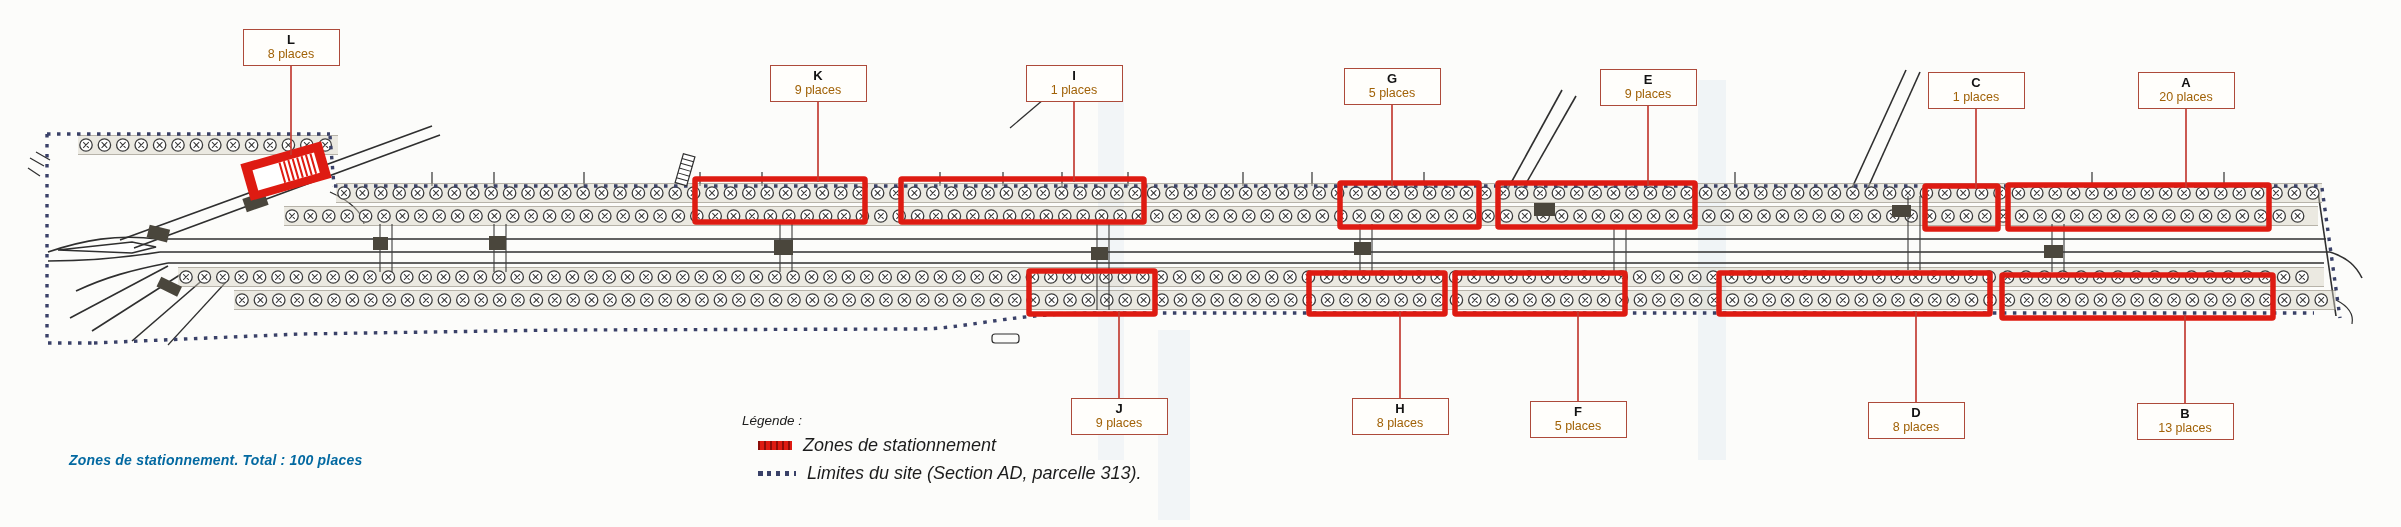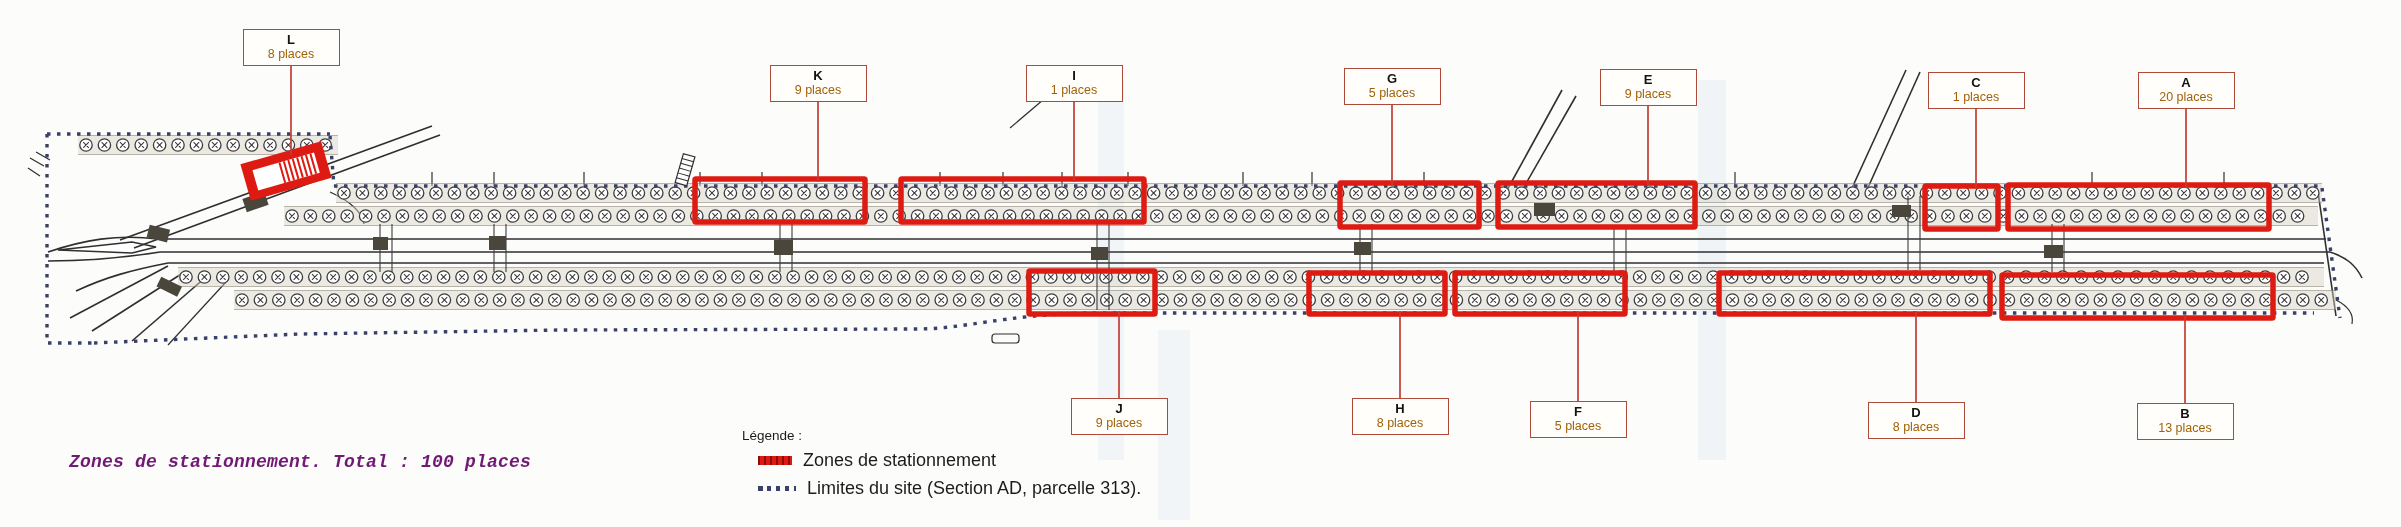--- a/index.html
+++ b/index.html
@@ -10,37 +10,37 @@
   svg{position:absolute;left:0;top:0;}
   
   .label-box{
     position:absolute;width:97px;height:37px;box-sizing:border-box;
     border:1.7px solid #ad4a3a;background:#fffefb;text-align:center;
     padding-top:2px;z-index:3;
   }
   .zl{font-weight:bold;font-size:13px;line-height:15px;color:#131313;}
   .zp{font-size:12.5px;line-height:15px;color:#a16207;}
   
-  #legend{position:absolute;left:742px;top:428px;color:#1c1c1c;z-index:3;}
+  #legend{position:absolute;left:742px;top:413px;color:#1c1c1c;z-index:3;font-style:italic;}
   #legend-heading{font-size:13.5px;font-weight:500;}
   .legend-item{display:flex;align-items:center;margin-top:7px;}
   .sw-zone{
     display:inline-block;width:34px;height:9px;margin-left:16px;flex:0 0 auto;
     background-color:#de1b12;
     background-image:repeating-linear-gradient(90deg,rgba(60,0,0,.5) 0 2px,transparent 2px 6px);
   }
   .sw-boundary{
     display:inline-block;width:38px;height:5px;margin-left:16px;flex:0 0 auto;
     background:repeating-linear-gradient(90deg,#3a4168 0 4.5px,transparent 4.5px 9px);
   }
   .legend-text{margin-left:11px;font-size:18px;white-space:nowrap;}
   
   #plan-title{
     position:absolute;left:69px;top:452px;z-index:3;
-    font-size:18px;font-weight:bold;font-style:italic;color:#701a75;letter-spacing:.2px;font-family:Liberation Mono, monospace;
+    font-size:14px;font-weight:bold;font-style:italic;color:#0369a1;letter-spacing:.2px;
   }
 </style>
 </head>
 <body>
 
 <div id="stage">
 
   <svg id="plan-svg" width="2401" height="527" viewBox="0 0 2401 527">
 
     <g>

